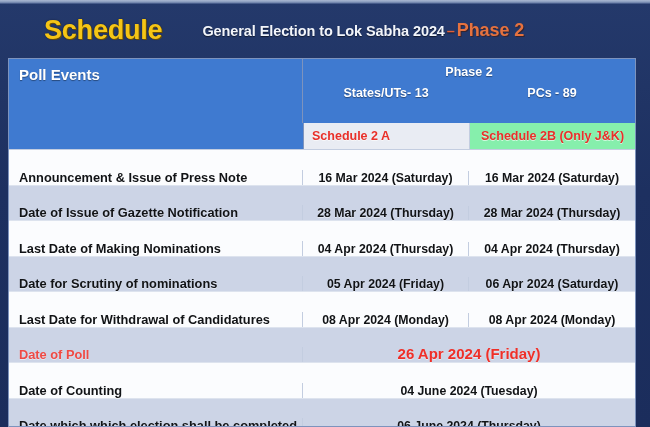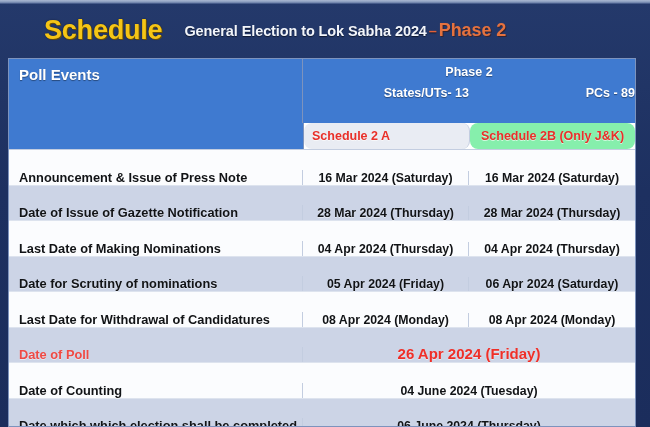--- a/index.html
+++ b/index.html
@@ -47,21 +47,21 @@
   .title-main {
     font-size: 27px;
     font-weight: bold;
     color: #f5c516;
     letter-spacing: -0.2px;
     text-shadow: 1px 1px 0 #6a4f05, 0 0 2px rgba(0,0,0,.45);
     line-height: 1;
     margin-left: 30px;
   }
   .title-sub {
-    margin-left: 22px;
+    margin-left: 40px;
     font-size: 14.5px;
     font-weight: bold;
     color: #f2f5fb;
     letter-spacing: -0.1px;
     white-space: nowrap;
     text-shadow: 0 1px 1px rgba(0,0,0,.55);
     line-height: 1;
   }
   .title-dash {
     color: #e0603a;
@@ -123,21 +123,21 @@
     font-weight: bold;
     padding-top: 6px;
     text-shadow: 0 1px 1px rgba(0,0,0,.4);
   }
   .th-sub-row {
     display: flex;
     padding-top: 7px;
   }
   .th-sub {
     flex: 1 1 0;
-    text-align: right;
+    text-align: center;
     color: #ffffff;
     font-size: 12.5px;
     font-weight: bold;
     text-shadow: 0 1px 1px rgba(0,0,0,.4);
   }
   .th-sub.left { flex: 0 0 166px; }
 
   
   .schedule-band {
     display: flex;
@@ -152,21 +152,20 @@
   }
   .sb-cell {
     display: flex;
     align-items: center;
     box-sizing: border-box;
     color: #e8302a;
     font-size: 12.5px;
     font-weight: bold;
     text-shadow: 0 1px 0 rgba(255,255,255,.6);
     white-space: nowrap;
-    border-radius: 8px;
   }
   .sb-cell.a {
     flex: 0 0 166px;
     padding-left: 8px;
     background: #e9ecf3;
     border-right: 1px solid #c3cde0;
   }
   .sb-cell.b {
     flex: 1 1 auto;
     justify-content: center;

